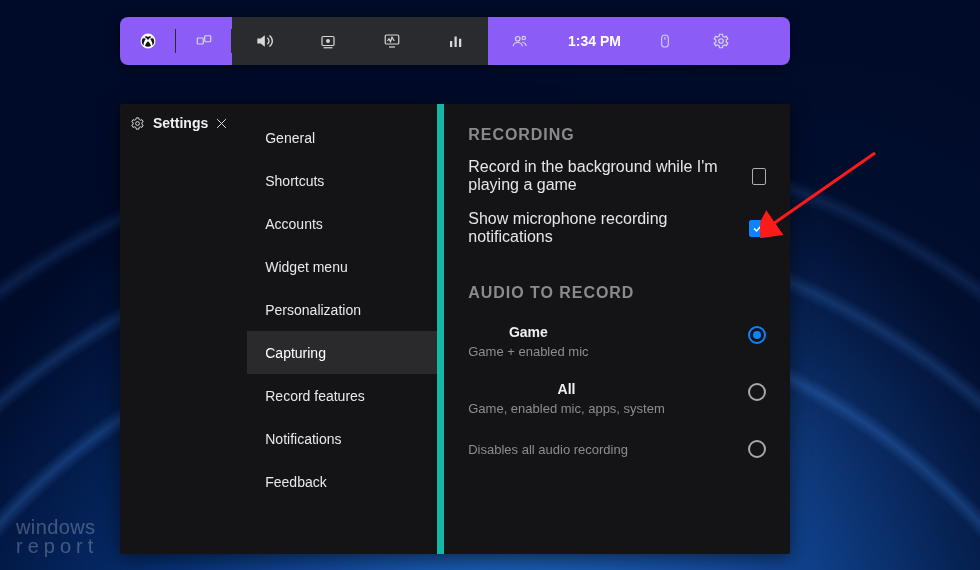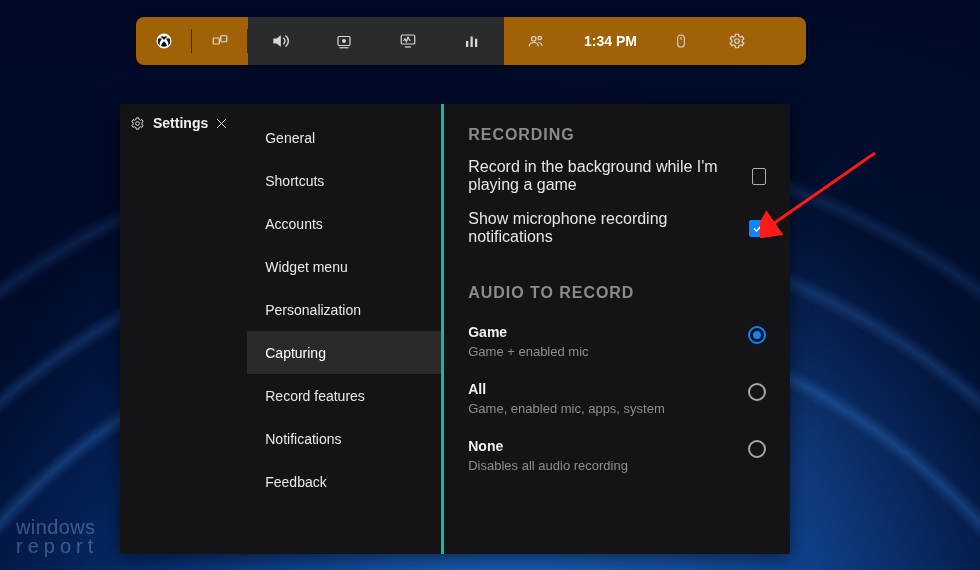--- a/index.html
+++ b/index.html
@@ -20,23 +20,23 @@
       background:
         radial-gradient(circle at 50% 170%, rgba(70,150,255,0) 60%, rgba(70,150,255,0.25) 61%, rgba(70,150,255,0) 62%),
         radial-gradient(circle at 50% 170%, rgba(70,150,255,0) 68%, rgba(70,150,255,0.2) 69%, rgba(70,150,255,0) 70%),
         radial-gradient(circle at 50% 170%, rgba(70,150,255,0) 76%, rgba(70,150,255,0.15) 77%, rgba(70,150,255,0) 78%);
       pointer-events: none;
     }
 
     
     .topbar {
       position: absolute;
-      top: 17px; left: 136px;
+      top: 17px; left: 120px;
       width: 670px; height: 48px;
-      background: #a16207;
+      background: #8b5cf6;
       border-radius: 8px;
       display: flex;
       align-items: center;
       box-shadow: 0 2px 10px rgba(0,0,0,0.5);
     }
     .topbar .cell {
       height: 100%;
       display: flex; align-items: center; justify-content: center;
       color: #d8d8d8;
       position: relative;
@@ -72,21 +72,21 @@
     .panel-head .spacer { flex: 1; }
     .panel-head .close { color:#ddd; display:flex; align-items:center; cursor:pointer; padding:6px; }
 
     .panel-body {
       flex: 1;
       display: flex;
       overflow: hidden;
     }
     .sidebar {
       width: 197px;
-      border-right: 3px solid #14b8a6;
+      border-right: 7px solid #14b8a6;
       padding-top: 12px;
       overflow: hidden;
     }
     .side-item {
       height: 43px;
       display: flex; align-items: center;
       padding-left: 18px;
       font-size: 14px;
       color: #e9e9e9;
       cursor: pointer;
@@ -115,21 +115,21 @@
       width: 17px; height: 17px; border: 1.5px solid #aeaeae; border-radius: 2px;
       display:flex; align-items:center; justify-content:center;
       cursor: pointer;
     }
     .checkbox.checked { background: #0a84ff; border-color: #0a84ff; color:#fff; }
     .checkbox.checked svg { display:block; }
     .checkbox svg { display:none; }
 
     .section-gap { height: 22px; }
 
-    .optgroup .opt { padding: 8px 0 14px 0; }
+    .optgroup .opt { padding: 8px 0 14px 0; text-align: center; }
     .opt {
       display: flex; align-items: flex-start; justify-content: space-between;
       cursor: pointer;
     }
     .opt .txt .ot { font-size: 14px; color: #f0f0f0; font-weight: 600; }
     .opt .txt .od { font-size: 13px; color: #8d8d8f; margin-top: 4px; }
     .radio {
       width: 18px; height: 18px; border: 2px solid #a8a8a8; border-radius: 50%;
       margin-top: 2px;
       display:flex; align-items:center; justify-content:center;
@@ -329,21 +329,20 @@
         </div>
         <div class="opt">
           <div class="txt">
             <div class="ot">All</div>
             <div class="od">Game, enabled mic, apps, system</div>
           </div>
           <div class="radio" id="ro-1"></div>
         </div>
         <div class="opt">
           <div class="txt">
-            <div class="ot">None</div>
             <div class="od">Disables all audio recording</div>
           </div>
           <div class="radio" id="ro-2"></div>
         </div>
       </div>
     </div>
   </div>
 </div>
 
 <svg class="arrow" viewBox="0 0 120 90">

